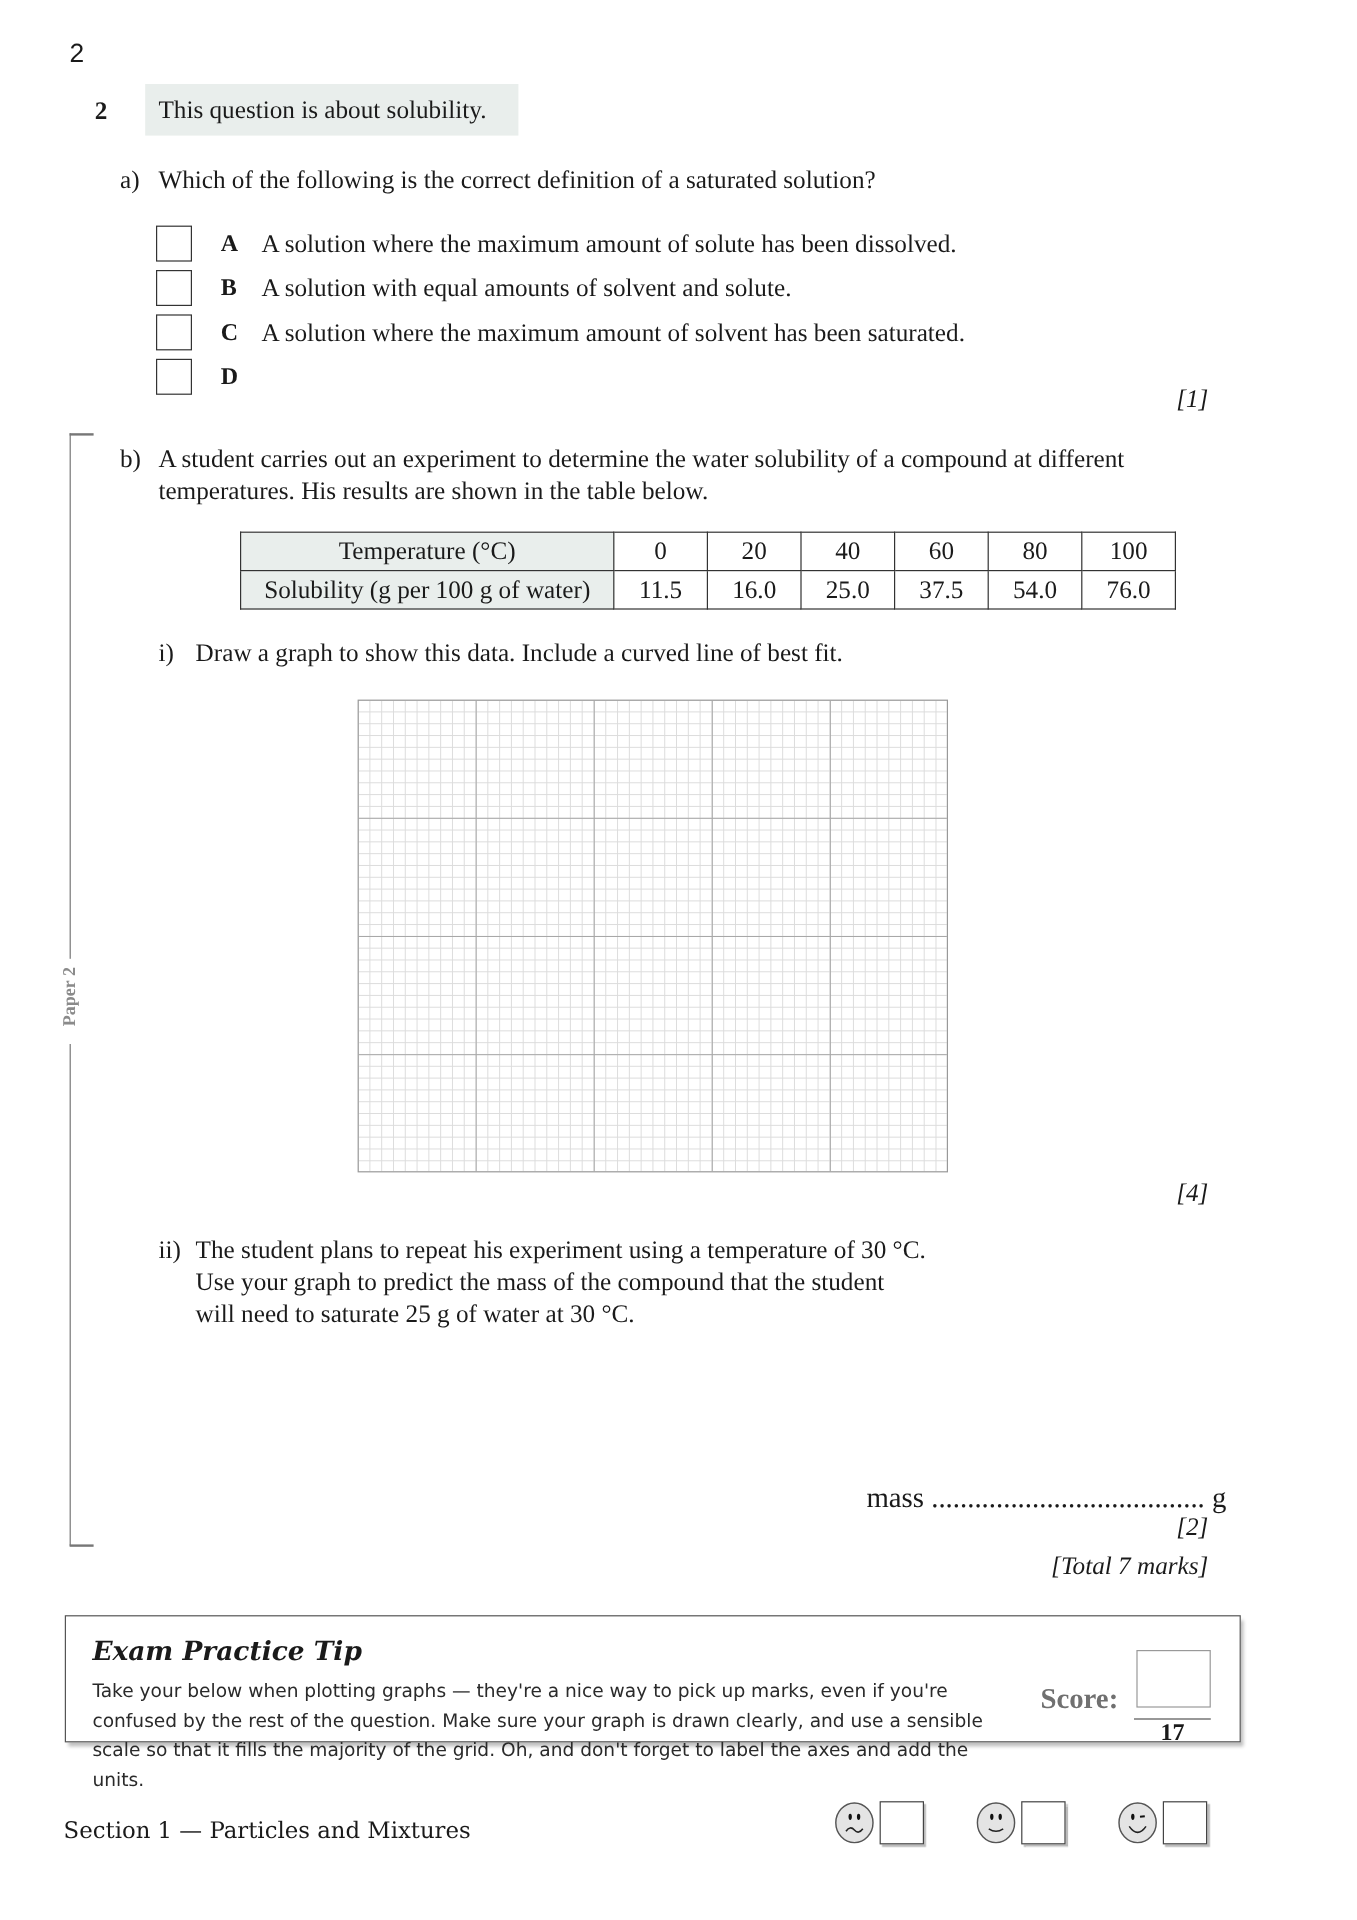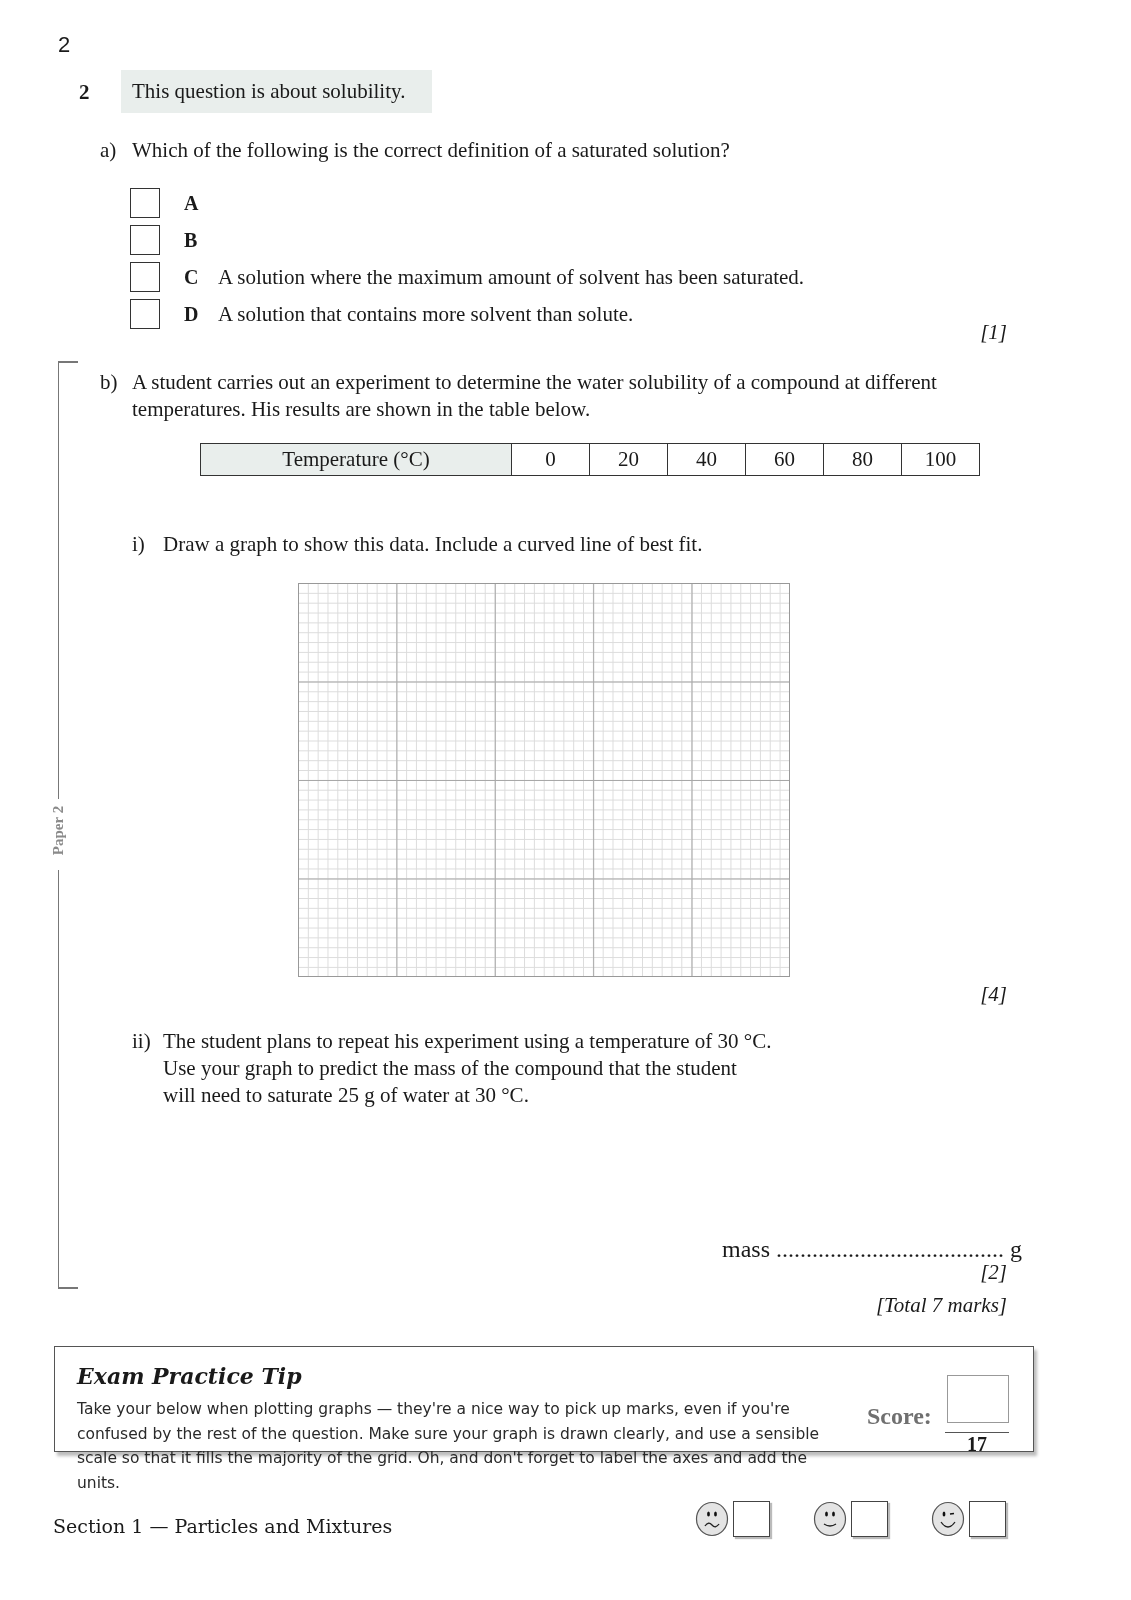--- a/index.html
+++ b/index.html
@@ -54,34 +54,35 @@
 <div class="abs page-num">2</div>
 <div class="abs q-num">2</div>
 <div class="abs q-intro">This question is about solubility.</div>
 
 <div class="abs part-label" style="left:100px; top:138px;">a)</div>
 <div class="abs text21" style="left:132px; top:137px;">Which of the following is the correct definition of a saturated solution?</div>
 
 <div class="abs option-row" style="top:188px;">
   <div class="checkbox"></div>
   <span class="opt-letter">A</span>
+  <span class="opt-text">A solution where the maximum amount of solute has been dissolved.</span>
 </div>
 <div class="abs option-row" style="top:225px;">
   <div class="checkbox"></div>
   <span class="opt-letter">B</span>
+  <span class="opt-text">A solution with equal amounts of solvent and solute.</span>
 </div>
 <div class="abs option-row" style="top:262px;">
   <div class="checkbox"></div>
   <span class="opt-letter">C</span>
   <span class="opt-text">A solution where the maximum amount of solvent has been saturated.</span>
 </div>
 <div class="abs option-row" style="top:299px;">
   <div class="checkbox"></div>
   <span class="opt-letter">D</span>
-  <span class="opt-text">A solution that contains more solvent than solute.</span>
 </div>
 <div class="abs marks" style="right:124px; top:320px;">[1]</div>
 
 <div class="abs bracket-top"></div>
 <div class="abs bracket" style="top:361px; height:438px;"></div>
 <div class="abs side-label">
     <span>Paper 2</span>
   </div>
 <div class="abs bracket" style="top:870px; height:418px;"></div>
 <div class="abs bracket-bottom"></div>
@@ -93,20 +94,29 @@
 <table class="abs data-table" style="left:169px; top:443px;margin-left:31px;">
   <tbody>
       <tr>
     <td class="head" style="width:310px;">Temperature (°C)</td>
     <td style="width:77px;">0</td>
     <td style="width:77px;">20</td>
     <td style="width:77px;">40</td>
     <td style="width:77px;">60</td>
     <td style="width:77px;">80</td>
     <td style="width:77px;">100</td>
+  </tr>
+  <tr>
+    <td class="head">Solubility (g per 100 g of water)</td>
+    <td>11.5</td>
+    <td>16.0</td>
+    <td>25.0</td>
+    <td>37.5</td>
+    <td>54.0</td>
+    <td>76.0</td>
   </tr>
 </tbody>
   </table>
 
 <div class="abs text21" style="left:132px; top:531px;">i)</div>
 <div class="abs text21" style="left:163px; top:531px;">Draw a graph to show this data.  Include a curved line of best fit.</div>
 
 <div class="abs grid"></div>
 <div class="abs marks" style="right:124px; top:982px;">[4]</div>
 

